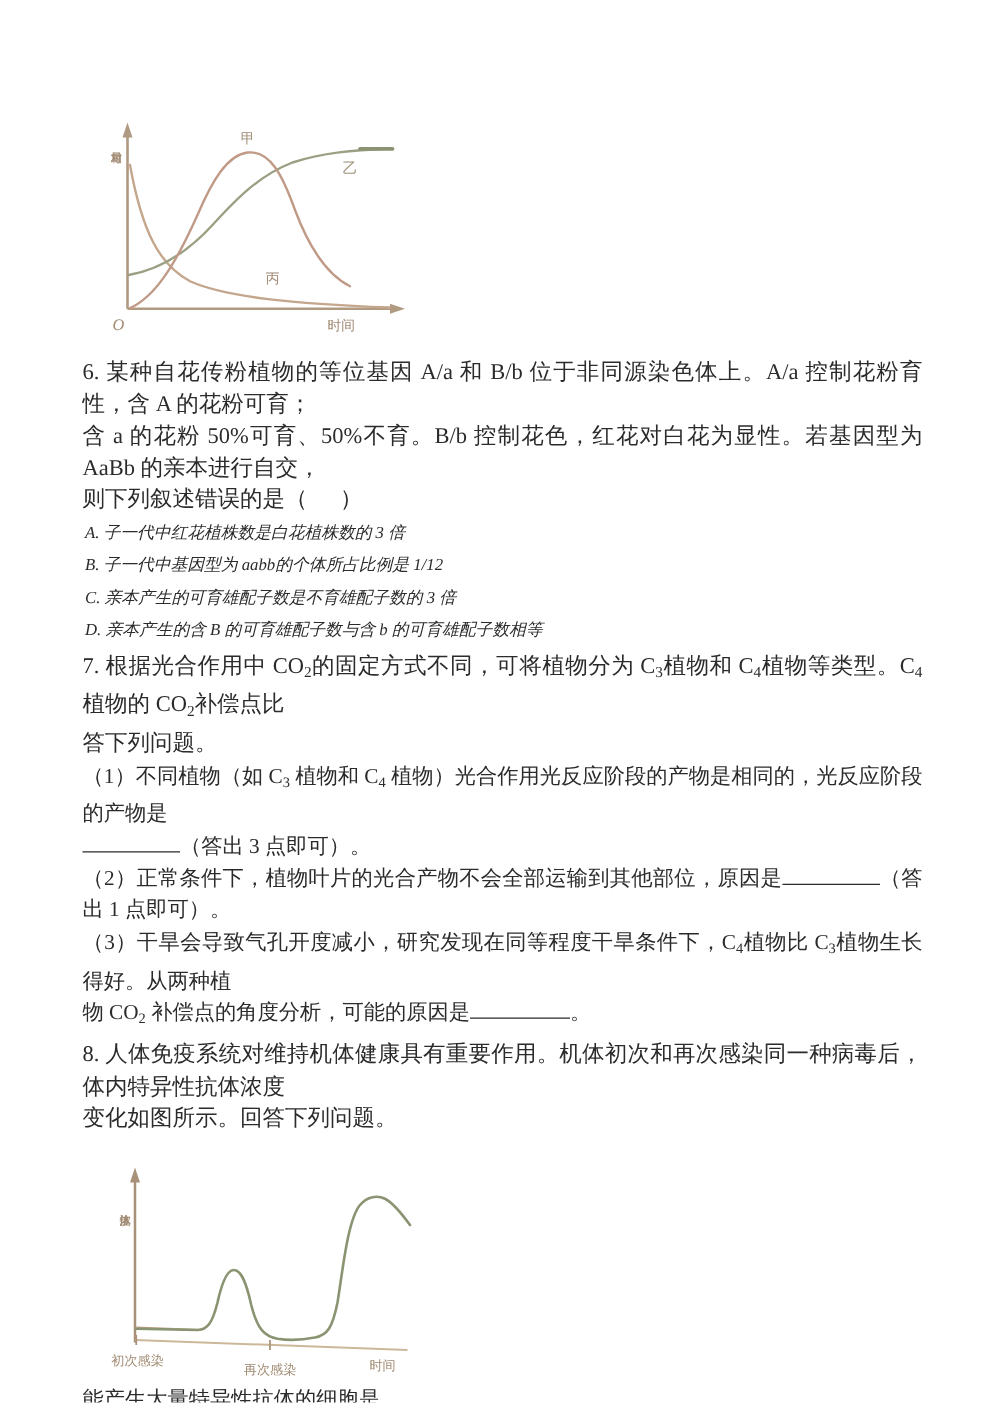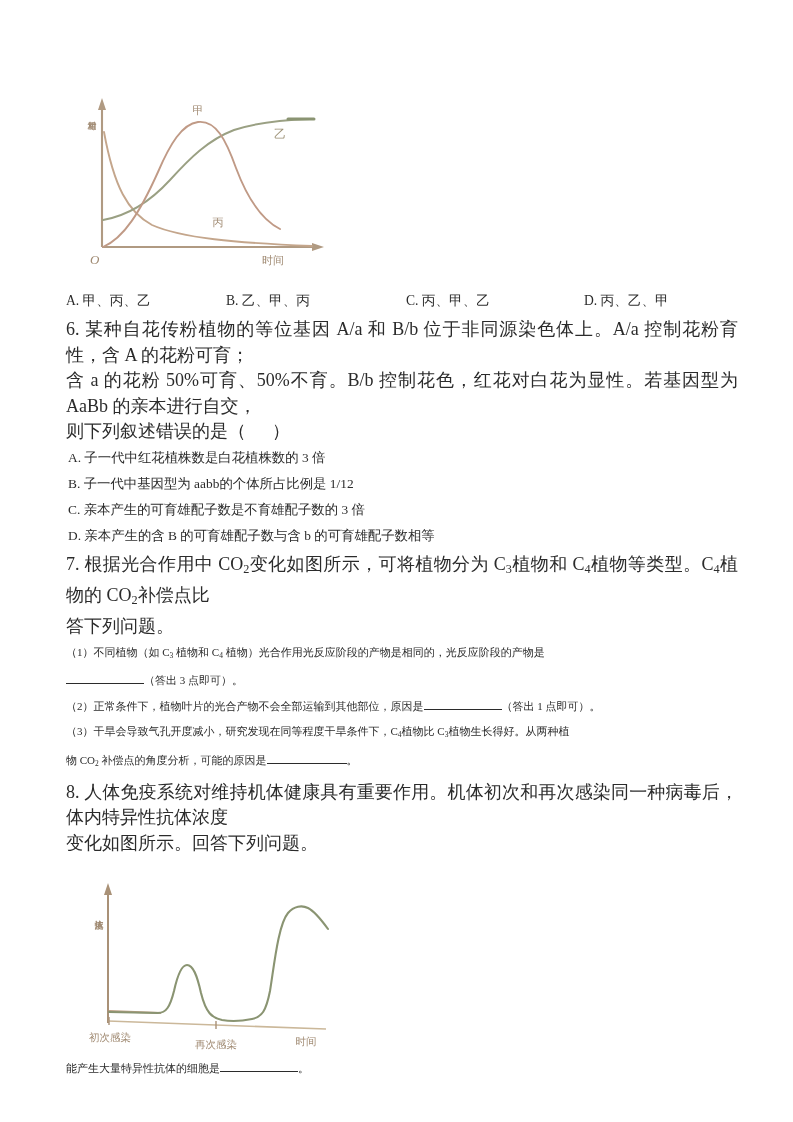--- a/index.html
+++ b/index.html
@@ -61,23 +61,24 @@
   .q-line, .sub-line {
     font-size: 18px;
     line-height: 25.6px;
     text-align: justify;
     text-justify: inter-ideograph;
   }
   .choice-line {
     font-size: 13.4px;
     line-height: 26px;
     padding-left: 2px;
+    font-style: italic;
   }
   .sub-q {
-    font-size: 11px;
+    font-size: 17px;
     line-height: 25.6px;
     text-align: justify;
     text-justify: inter-ideograph;
   }
   sub {
     font-size: 0.68em;
     vertical-align: -0.28em;
   }
   .blank {
     display: inline-block;
@@ -119,37 +120,34 @@
         <text x="152" y="134" font-family="'DejaVu Sans', sans-serif" font-size="11" fill="#a08a72" text-anchor="middle">丙</text>
 
         <text x="26" y="22" font-family="'DejaVu Sans', sans-serif" font-size="9" fill="#a08a72" writing-mode="tb" letter-spacing="0">相对量</text>
 
         <text x="196" y="172" font-family="'DejaVu Sans', sans-serif" font-size="11" fill="#a08a72">时间</text>
 
         <text x="24" y="172" font-family="'Liberation Serif', serif" font-size="13" font-style="italic" fill="#a08a72">O</text>
       </svg>
     </div>
 
-    <div class="opt-row">
-      <span class="opt opt-a">A. 甲、丙、乙</span><span class="opt opt-b">B. 乙、甲、丙</span><span class="opt opt-c">C. 丙、甲、乙</span><span class="opt opt-d">D. 丙、乙、甲</span>
-    </div>
 
     <div class="q-block">
       <div class="q-line">6. 某种自花传粉植物的等位基因 A/a 和 B/b 位于非同源染色体上。A/a 控制花粉育性，含 A 的花粉可育；</div>
       <div class="q-line">含 a 的花粉 50%可育、50%不育。B/b 控制花色，红花对白花为显性。若基因型为 AaBb 的亲本进行自交，</div>
       <div class="q-line"><span>则下列叙述错误的是（</span><span class="paren-blank"></span><span>）</span></div>
 
       <div class="choice-line">A. 子一代中红花植株数是白花植株数的 3 倍</div>
       <div class="choice-line">B. 子一代中基因型为 aabb的个体所占比例是 1/12</div>
       <div class="choice-line">C. 亲本产生的可育雄配子数是不育雄配子数的 3 倍</div>
       <div class="choice-line">D. 亲本产生的含 B 的可育雄配子数与含 b 的可育雄配子数相等</div>
     </div>
 
     <div class="q-block">
-      <div class="q-line"><span>7. 根据光合作用中 CO</span><sub>2</sub><span>变化如图所示，可将植物分为 C</span><sub>3</sub><span>植物和 C</span><sub>4</sub><span>植物等类型。C</span><sub>4</sub><span>植物的 CO</span><sub>2</sub><span>补偿点比</span></div>
+      <div class="q-line"><span>7. 根据光合作用中 CO</span><sub>2</sub><span>的固定方式不同，可将植物分为 C</span><sub>3</sub><span>植物和 C</span><sub>4</sub><span>植物等类型。C</span><sub>4</sub><span>植物的 CO</span><sub>2</sub><span>补偿点比</span></div>
 
 
       <div class="q-line">答下列问题。</div>
 
       <div class="sub-q"><span>（1）不同植物（如 C</span><sub>3</sub><span> 植物和 C</span><sub>4</sub><span> 植物）光合作用光反应阶段的产物是相同的，光反应阶段的产物是</span></div>
 
       <div class="sub-q"><span class="blank blank-11"></span><span>（答出 3 点即可）。</span></div>
 
       <div class="sub-q"><span>（2）正常条件下，植物叶片的光合产物不会全部运输到其他部位，原因是</span><span class="blank blank-11"></span><span>（答出 1 点即可）。</span></div>
 

